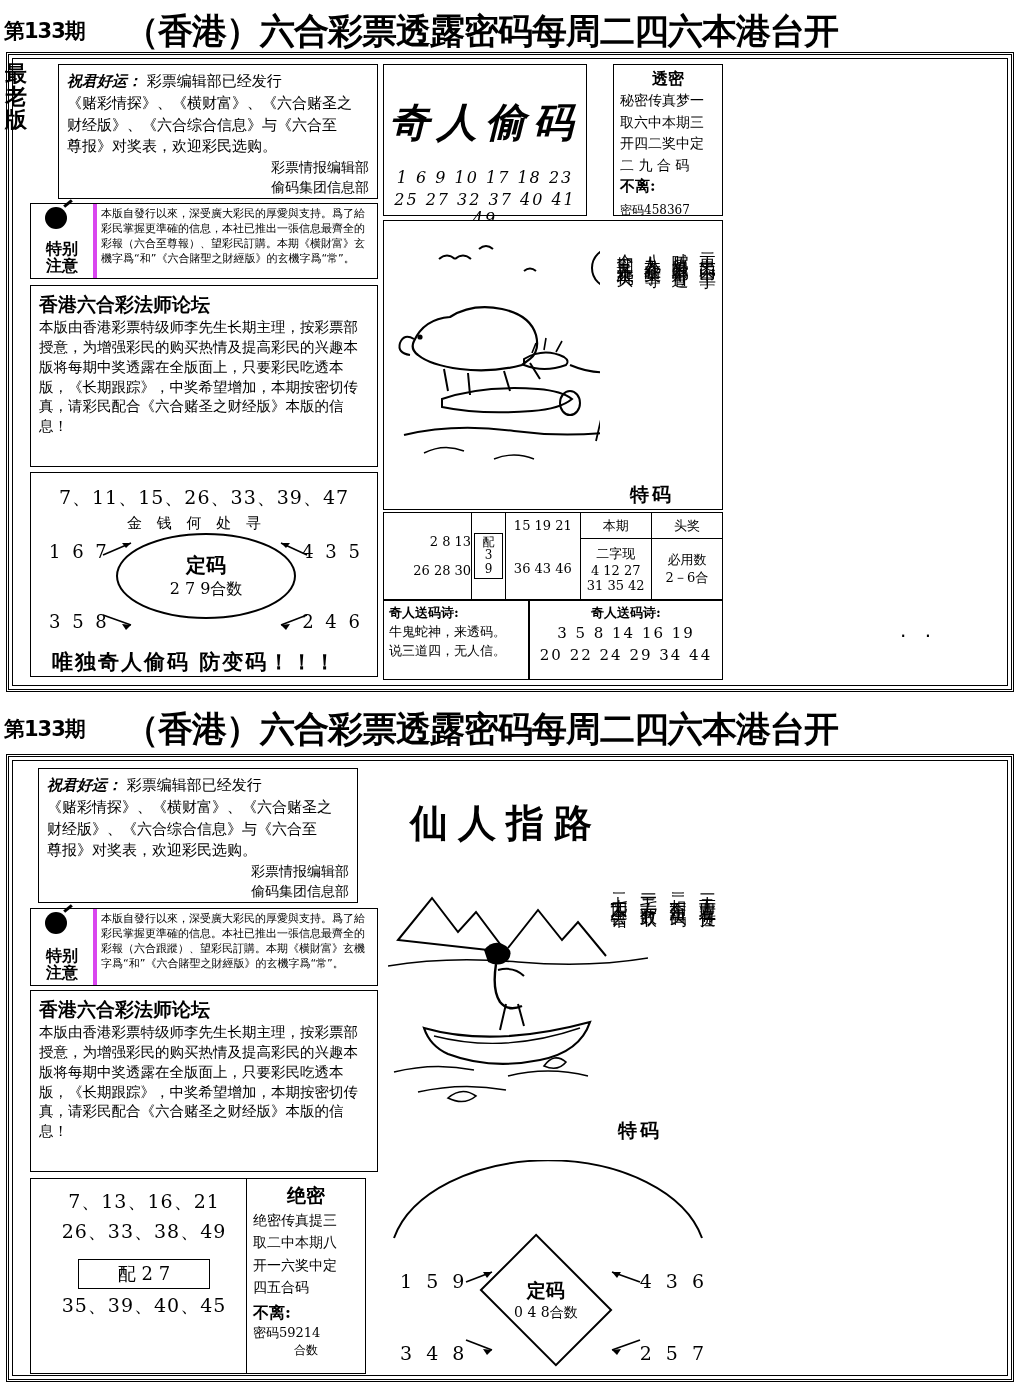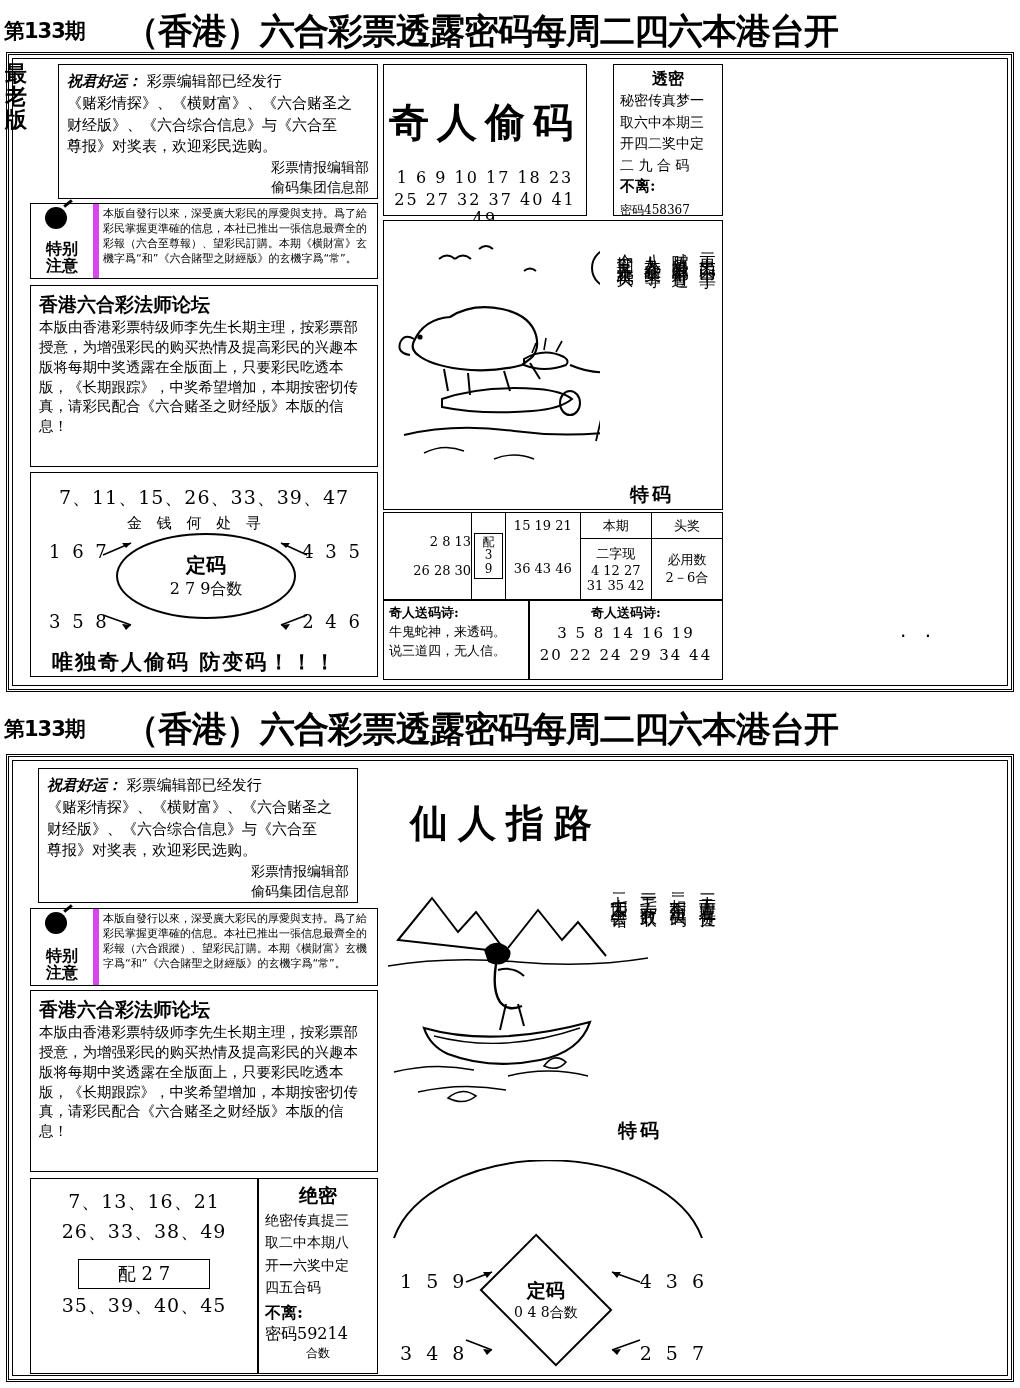--- a/index.html
+++ b/index.html
@@ -17,21 +17,21 @@
   .b{font-weight:bold;}
 
   
   .oldest{position:absolute;font-family:"DejaVu Serif",serif;font-weight:bold;font-size:22px;line-height:1.05;width:28px;text-align:center;}
 
   .greet{font-family:"DejaVu Serif",serif;font-size:15px;line-height:1.45;}
   .greet .g1{font-style:italic;font-weight:bold;}
   .sign{text-align:right;font-size:14px;line-height:1.4;}
 
   .warnbox{position:absolute;box-sizing:border-box;border:1px solid #000;display:flex;}
-  .warnbox .left{width:62px;border-right:6px solid #d946ef;position:relative;display:flex;align-items:flex-end;justify-content:center;padding-bottom:3px;}
+  .warnbox .left{width:62px;border-right:4px solid #d946ef;position:relative;display:flex;align-items:flex-end;justify-content:center;padding-bottom:3px;}
   .warnbox .bomb{position:absolute;top:3px;left:14px;width:22px;height:22px;border-radius:50%;background:#000;}
   .warnbox .bomb:after{content:"";position:absolute;right:-6px;top:-5px;width:10px;height:3px;background:#000;transform:rotate(-40deg);}
   .warnbox .wlabel{font-family:"DejaVu Serif",serif;font-weight:bold;font-size:16px;line-height:1.05;text-align:center;}
   .warnbox .right{flex:1;font-size:11px;line-height:1.35;padding:3px 4px;}
 
   .forum-title{font-family:"DejaVu Serif",serif;font-weight:bold;font-size:19px;}
   .forum-body{font-size:14.5px;line-height:1.37;}
 
   .bignums{font-family:"DejaVu Serif",serif;font-size:19px;letter-spacing:1px;}
 
@@ -119,21 +119,21 @@
           <path d="M72 104 L100 114" stroke="#000" stroke-width="1.6" fill="none"></path>
           <path d="M100 114 l-9 -1 l4 6 z" fill="#000"></path>
           <path d="M276 104 L250 114" stroke="#000" stroke-width="1.6" fill="none"></path>
           <path d="M250 114 l9 -1 l-4 6 z" fill="#000"></path>
         </svg>
       </div>
     </div>
 
     <div class="serif b" style="position:absolute;left:52px;top:648px;font-size:21px;letter-spacing:2px;">唯独奇人偷码   防变码！！！</div>
 
-    <div class="box" style="left:383px;top:64px;width:204px;height:152px;">
+    <div class="box" style="left:383px;top:64px;width:204px;height:152px;font-style:italic;">
       <div class="bigtitle c" style="margin-top:30px;">奇人偷码</div>
       <div class="serif c" style="margin-top:18px;font-size:16px;letter-spacing:2px;">1   6   9  10  17  18  23</div>
       <div class="serif c" style="margin-top:3px;font-size:16px;letter-spacing:2px;">25  27  32  37  40  41  49</div>
     </div>
 
     <div class="box" style="left:613px;top:64px;width:110px;height:152px;padding:4px 6px;">
       <div class="serif c b" style="font-size:16px;">透密</div>
       <div class="serif" style="font-size:14px;line-height:1.55;">
         <div>秘密传真梦一</div>
         <div>取六中本期三</div>
@@ -265,30 +265,30 @@
       <div class="forum-body">本版由香港彩票特级师李先生长期主理，按彩票部授意，为增强彩民的购买热情及提高彩民的兴趣本版将每期中奖透露在全版面上，只要彩民吃透本版，《长期跟踪》，中奖希望增加，本期按密切传真，请彩民配合《六合赌圣之财经版》本版的信息！</div>
     </div>
 
     <div class="box" style="left:30px;top:1178px;width:228px;height:196px;">
       <div class="bignums c" style="margin-top:10px;">7、13、16、21</div>
       <div class="bignums c" style="margin-top:4px;">26、33、38、49</div>
       <div style="margin:14px auto 0;width:130px;border:1px solid #000;text-align:center;font-family:'DejaVu Serif',serif;font-size:18px;padding:2px 0;">配  2  7</div>
       <div class="bignums c" style="margin-top:4px;">35、39、40、45</div>
     </div>
 
-    <div class="box" style="left:258px;top:1178px;width:120px;height:196px;padding:4px 6px;">
+    <div class="box" style="left:246px;top:1178px;width:120px;height:196px;padding:4px 6px;">
       <div class="serif c b" style="font-size:19px;">绝密</div>
       <div class="serif" style="font-size:14px;line-height:1.6;">
         <div>绝密传真提三</div>
         <div>取二中本期八</div>
         <div>开一六奖中定</div>
         <div>四五合码</div>
       </div>
       <div class="serif b" style="font-size:16px;margin-top:4px;">不离:</div>
-      <div class="serif" style="font-size:16px;">密码59214</div>
+      <div class="serif" style="font-size:13px;">密码59214</div>
       <div class="serif c" style="font-size:12px;">合数</div>
     </div>
 
     <div class="bigtitle2" style="position:absolute;left:410px;top:798px;">仙人指路</div>
 
     <div style="position:absolute;left:388px;top:870px;width:260px;height:250px;">
       <svg width="260" height="250" viewBox="0 0 260 250">
         <path d="M10 70 l34 -42 l26 34 l18 -20 l30 40 z" fill="none" stroke="#000" stroke-width="2"></path>
         <path d="M120 78 l30 -38 l24 30 l16 -18 l28 34" fill="none" stroke="#000" stroke-width="2"></path>
         <path d="M0 96 q60 -10 130 -4 q70 6 130 -4" fill="none" stroke="#000" stroke-width="1.6"></path>

